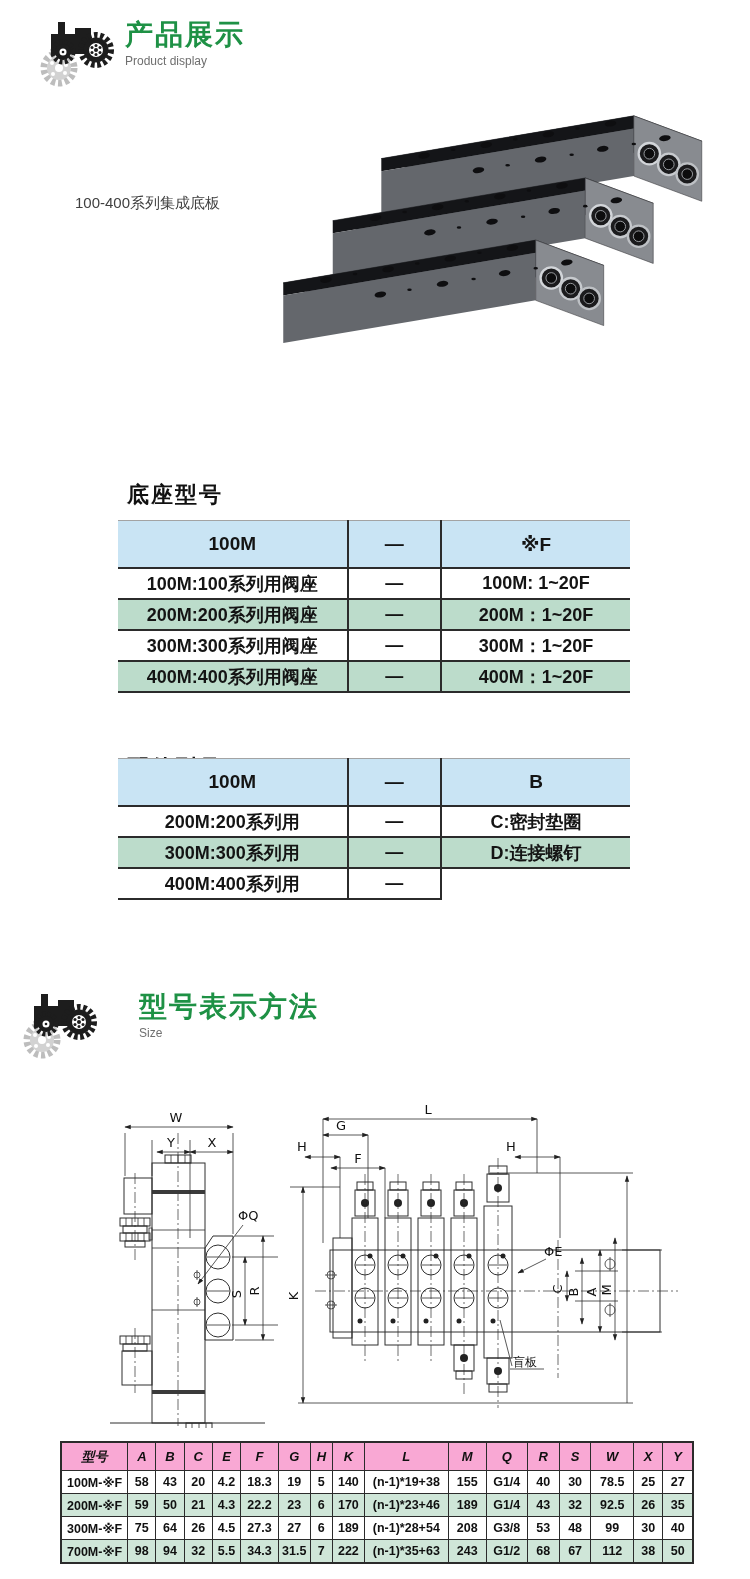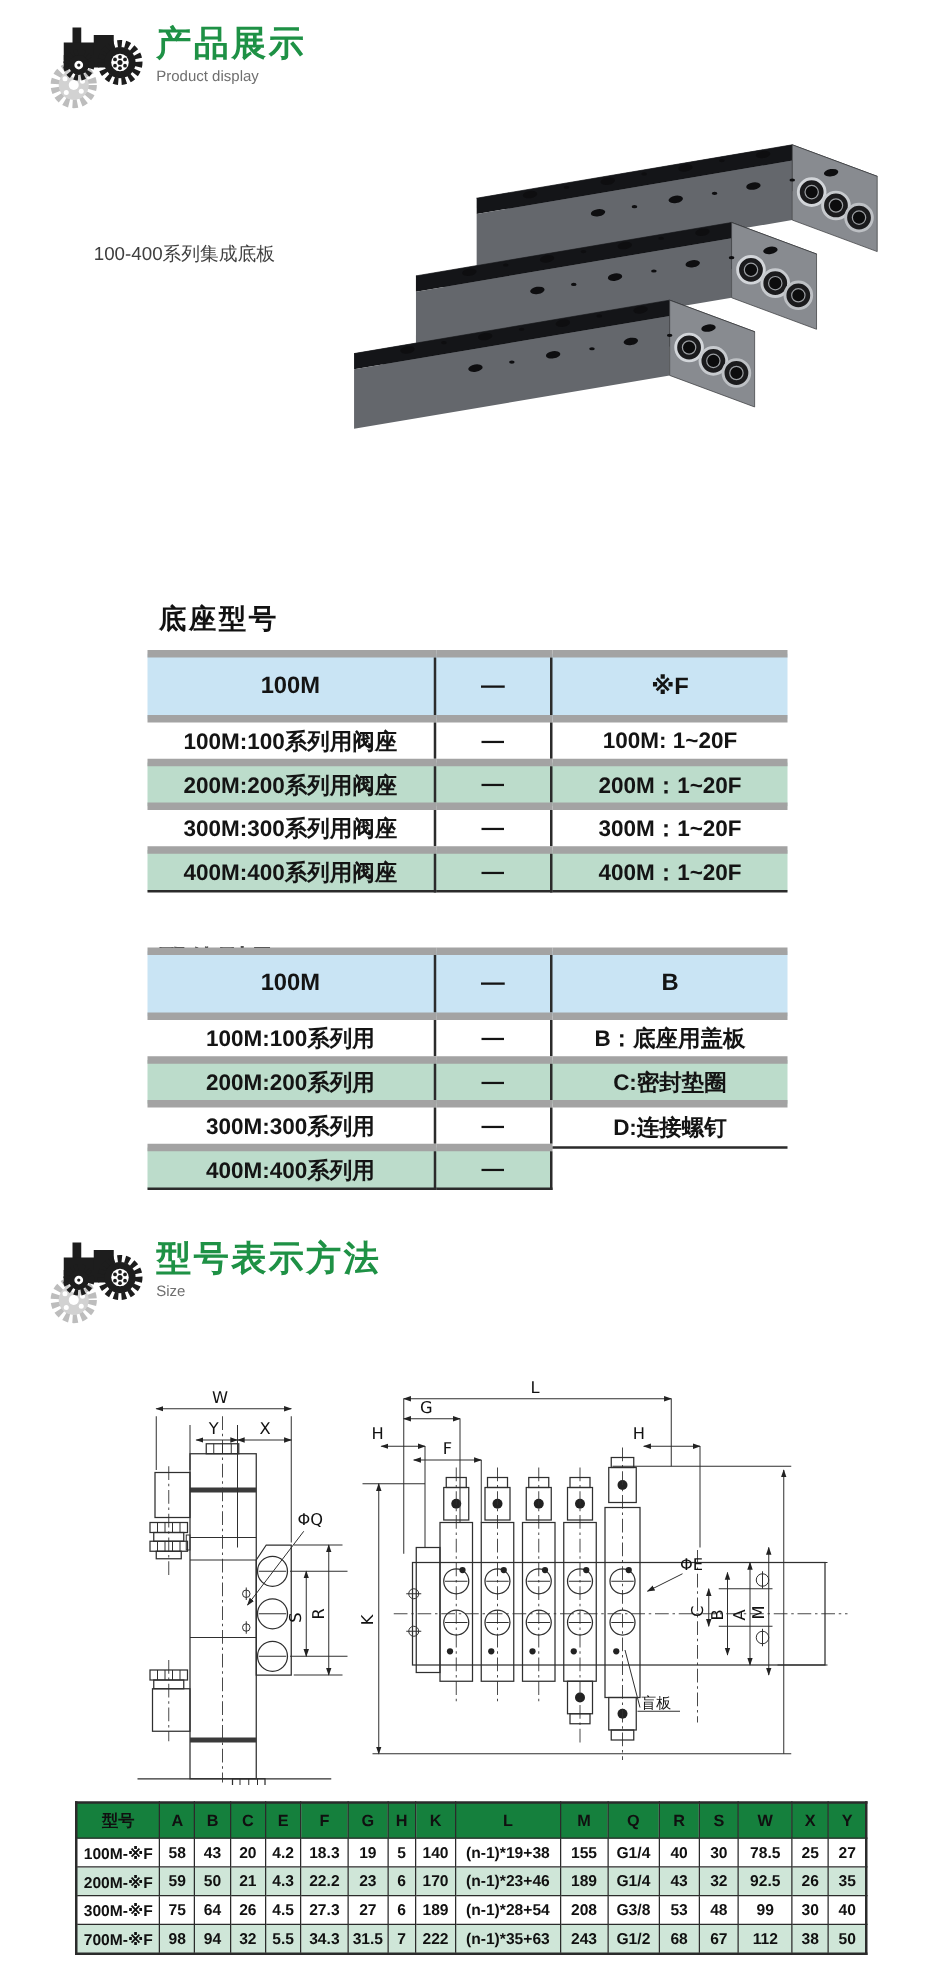--- a/index.html
+++ b/index.html
@@ -15,42 +15,42 @@
 
   
   .caption{position:absolute;left:75px;top:194px;font-size:15px;color:#3f3f3f;}
 
   
   .photo{position:absolute;left:278px;top:110px;width:430px;height:235px;}
 
   
   .tbl-title{position:absolute;font-size:22px;font-weight:bold;color:#111;letter-spacing:2px;}
   table.spec{position:absolute;width:512px;border-collapse:collapse;table-layout:fixed;font-size:18px;font-weight:600;color:#141414;}
-  table.spec th,table.spec td{border-top:6px solid #a3a3a3;border-bottom:2px solid #2b2b2b;text-align:center;padding:0;}
+  table.spec th,table.spec td{border-top:1px solid #a3a3a3;border-bottom:2px solid #2b2b2b;text-align:center;padding:0;}
   table.spec th:not(:last-child),table.spec td:not(:last-child){border-right:2px solid #2b2b2b;}
   table.spec th{background:#c9e4f4;height:46px;font-weight:600;font-size:19px;}
   table.spec td{height:29px;background:#ffffff;}
   table.spec tbody tr:nth-child(even) td{background:#bcdccb;}
   table.spec td:nth-child(1),table.spec th:nth-child(1){width:45%;}
   table.spec td:nth-child(2),table.spec th:nth-child(2){width:18%;}
   table.spec td:nth-child(3),table.spec th:nth-child(3){width:37%;}
   table.spec td.blank{background:#ffffff !important;border:none;}
 
   #base-table{left:118px;top:520px;}
   #acc-table{left:118px;top:758px;}
 
   
   .drawing{position:absolute;left:50px;top:1078px;width:660px;height:350px;}
   .drawing svg text{font-family:"DejaVu Sans",sans-serif;font-size:13px;fill:#111;}
 
   
   table.dims{position:absolute;left:60px;top:1441px;width:634px;border-collapse:collapse;table-layout:fixed;
              font-size:12.5px;font-weight:600;color:#101010;border:2px solid #2b2b2b;}
   table.dims th,table.dims td{border:1.2px solid #2b2b2b;text-align:center;padding:0;height:22px;}
-  table.dims th{background:#15803d;height:27px;font-size:13px;}
+  table.dims th{background:#f9a8d4;height:27px;font-size:13px;font-style:italic;}
   table.dims td{background:#ffffff;}
   table.dims tbody tr:nth-child(even) td{background:#cfe6d8;}
   table.dims th:nth-child(1){width:11%;}
   table.dims th:nth-child(2),table.dims th:nth-child(3),table.dims th:nth-child(4),table.dims th:nth-child(5){width:4.6%;}
   table.dims th:nth-child(6){width:6.2%;}
   table.dims th:nth-child(7){width:5.2%;}
   table.dims th:nth-child(8){width:3.6%;}
   table.dims th:nth-child(9){width:5.2%;}
   table.dims th:nth-child(10){width:14%;}
   table.dims th:nth-child(11){width:6.2%;}
@@ -195,43 +195,38 @@
   <table class="spec" id="acc-table">
     <thead>
         <tr>
           <th>100M</th>
           <th>—</th>
           <th>B</th>
         </tr>
       </thead>
     <tbody>
         <tr>
-          <td>100M:100系列用</td>
-          <td>—</td>
-          <td>B：底座用盖板</td>
-        </tr>
-        <tr>
           <td>200M:200系列用</td>
           <td>—</td>
           <td>C:密封垫圈</td>
         </tr>
         <tr>
           <td>300M:300系列用</td>
           <td>—</td>
           <td>D:连接螺钉</td>
         </tr>
         <tr>
           <td>400M:400系列用</td>
           <td>—</td>
           <td class="blank"></td>
         </tr>
       </tbody>
   </table>
 
-  <div class="sec-header" style="left:33px;top:988px;">
+  <div class="sec-header" style="left:16px;top:988px;gap:31px;">
     <svg class="icon-wrap" viewBox="0 0 86 72">
         <use href="#tractor-icon"></use>
       </svg>
     <div class="sec-titles">
       <div class="cn">型号表示方法</div>
       <div class="en">Size</div>
     </div>
   </div>
 
   <div class="drawing">

